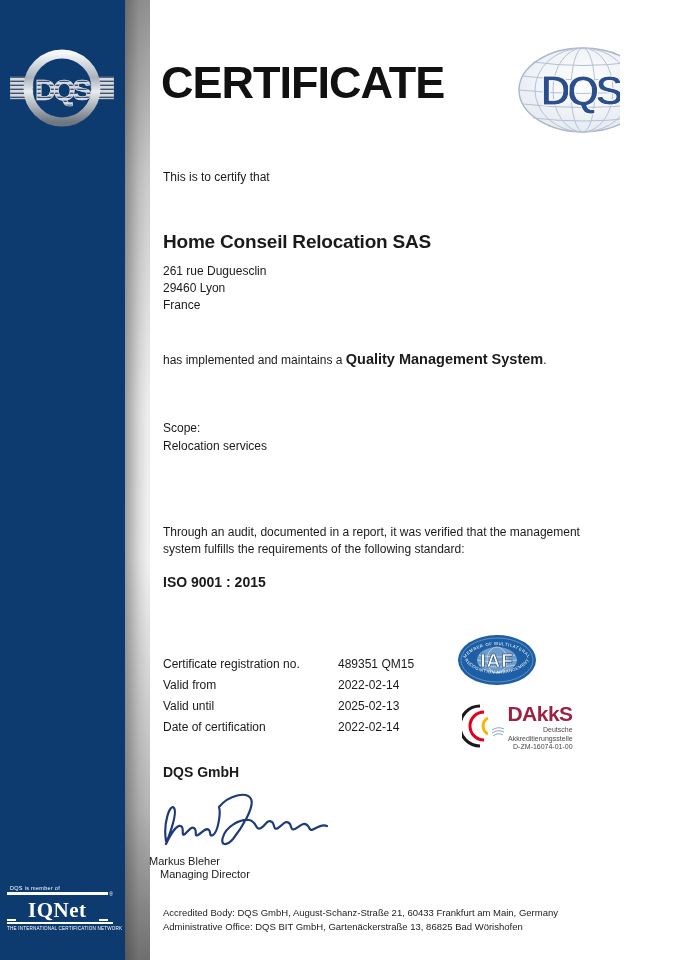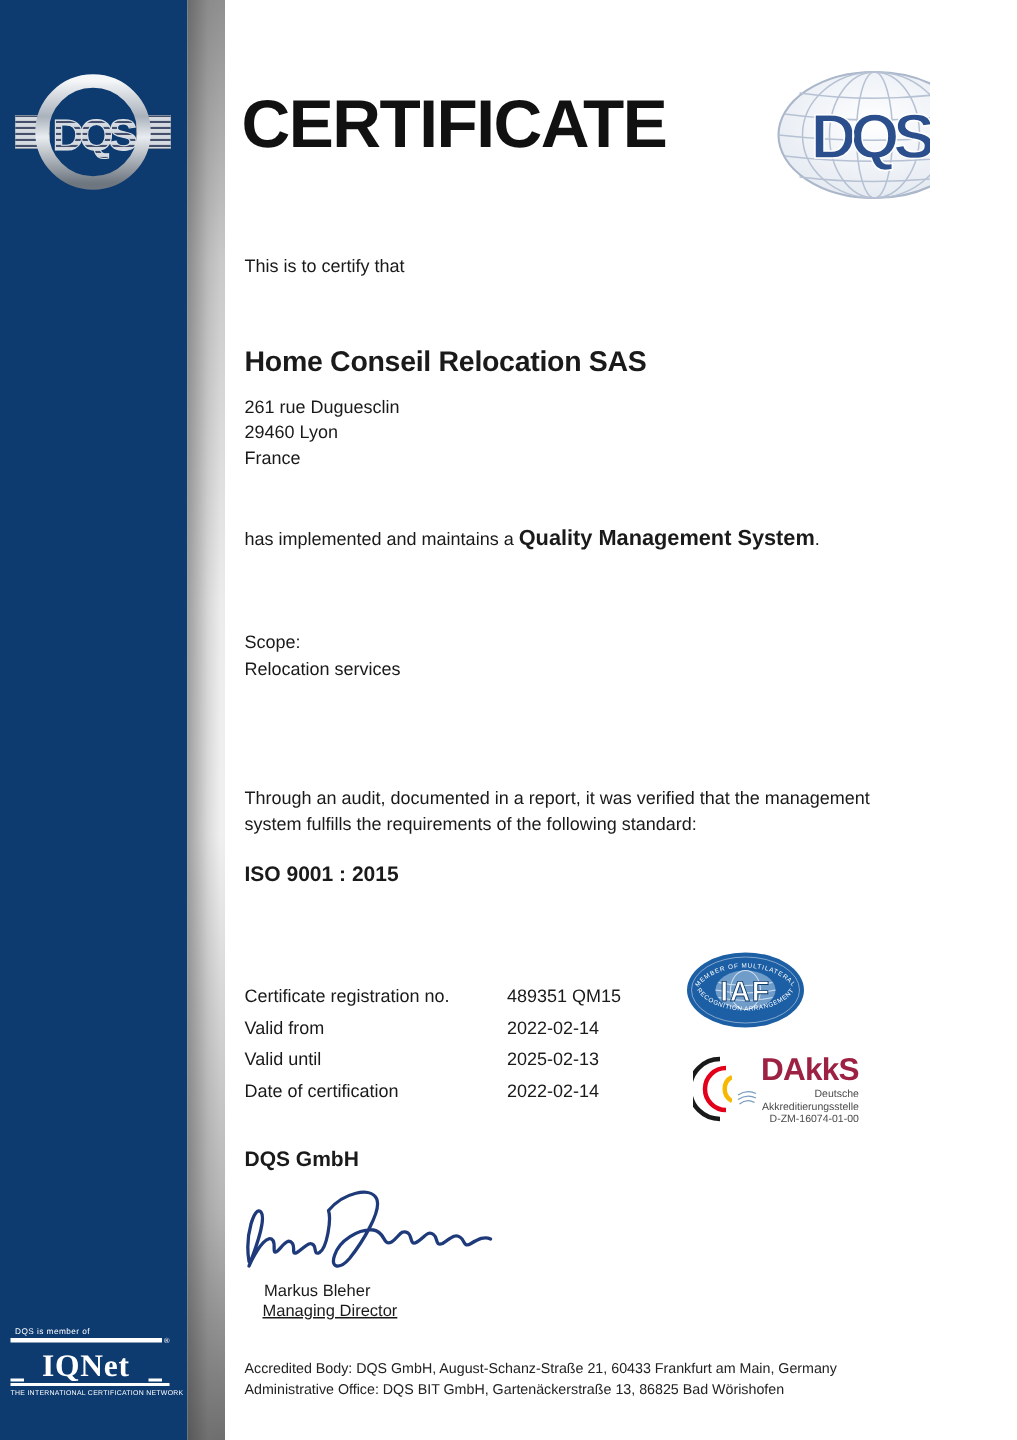--- a/index.html
+++ b/index.html
@@ -28,22 +28,22 @@
   .audit { left:163px; top:524px; width:445px; font-size:12px; line-height:17px; }
   .standard { left:163px; top:574px; font-size:14px; font-weight:bold; }
 
   .details { left:163px; top:653px; font-size:12px; }
   .detail-row { display:flex; height:21px; align-items:center;gap:28px; }
   .detail-label { width:147px; }
   .detail-value { }
 
   .issuer { left:163px; top:764px; font-size:14px; font-weight:bold; }
   .signature-svg { left:158px; top:789px; }
-  .signer-name { left:176px; top:854px; font-size:11px; line-height:14px; }
-  .signer-role { left:175px; top:868px; font-size:11px;text-decoration:underline; }
+  .signer-name { left:149px; top:854px; font-size:11px; line-height:14px; }
+  .signer-role { left:160px; top:868px; font-size:11px; }
   .footer { left:163px; top:906px; font-size:9.5px; line-height:13.5px; color:#222; }
 
   
   .dqs-emblem { left:10px; top:46px; }
   
   .globe-logo { left:516px; top:45px; }
   
   .iaf-logo { left:457px; top:634px; }
   
   .dakks { left:462px; top:703px; width:140px; display:flex; gap:3px;text-align:right; }

